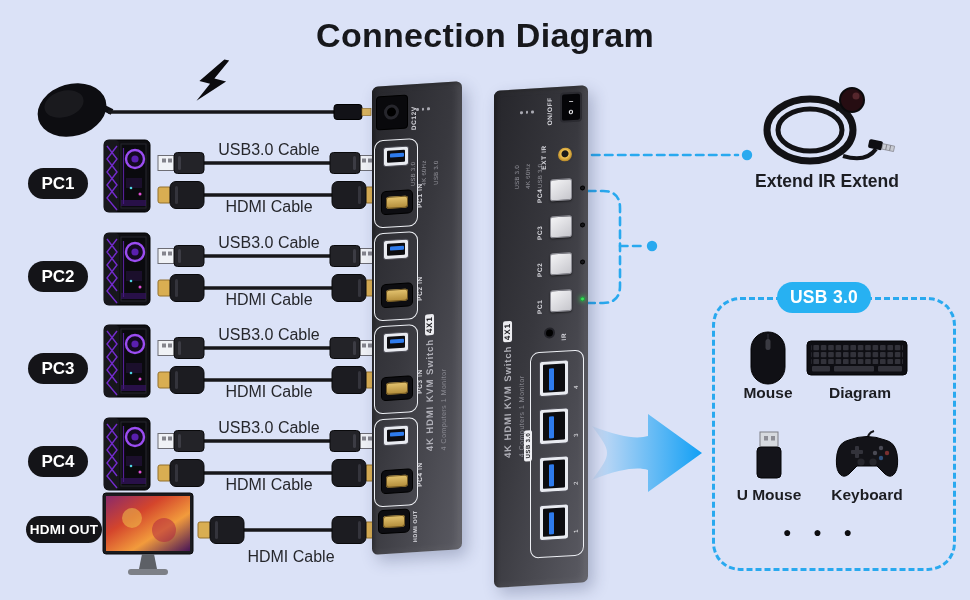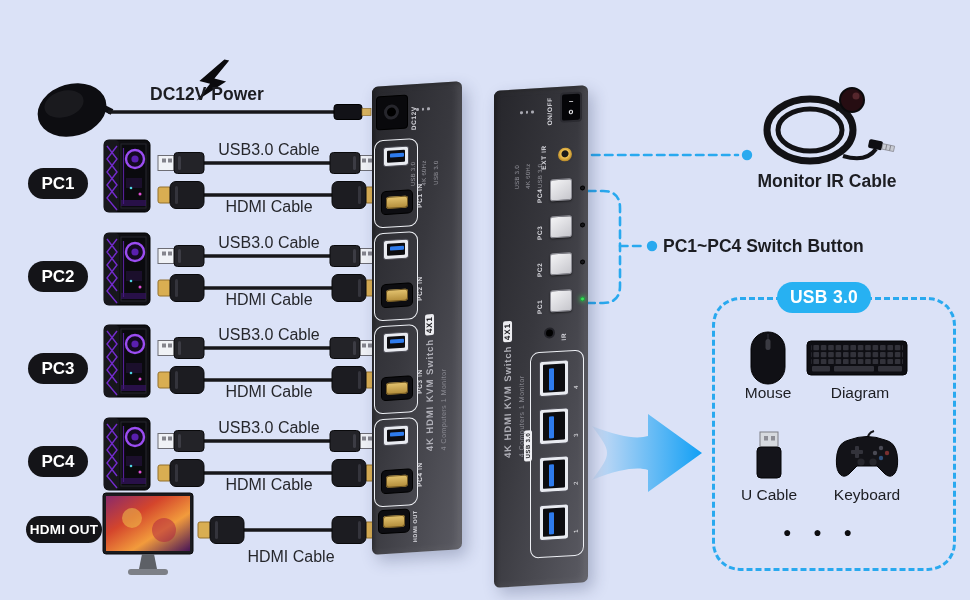--- a/index.html
+++ b/index.html
@@ -38,21 +38,21 @@
   .rocker{position:absolute;width:22px;height:30px;background:#050508;border:2px solid #2b2b31;border-radius:4px;color:#e8e8ec;
      display:flex;flex-direction:column;align-items:center;justify-content:space-between;font-size:8px;line-height:1;padding:4px 0;font-weight:700}
   .extir{position:absolute;width:18px;height:18px;border-radius:50%;border:2px solid #37373d;
      background:radial-gradient(circle at 50% 45%,#1a1a1a 0 3px,#f0c253 4px,#9c6d14 9px)}
   .irwin{position:absolute;width:11px;height:11px;border-radius:50%;background:#000;border:2px solid #222228}
   .ptag{position:absolute;writing-mode:vertical-rl;transform:rotate(180deg);font-size:6px;color:#e8e8ec;letter-spacing:.5px}
   .usbgrp-tag{position:absolute;writing-mode:vertical-rl;transform:rotate(180deg);background:#f0f0f4;color:#1c1c20;font-size:6px;font-weight:700;padding:3px 1px;border-radius:2px;letter-spacing:.4px}
   .usb-box{position:absolute;left:712px;top:297px;width:244px;height:274px;border:3px dashed #29a9ef;border-radius:28px}
   .usb-box-pill{position:absolute;left:777px;top:282px;width:94px;height:31px;background:#27b1f2;border-radius:16px;
      color:#fff;font-weight:800;font-size:17.5px;display:flex;align-items:center;justify-content:center;letter-spacing:.3px}
-  .box-label{position:absolute;text-align:center;font-weight:400;font-size:15.5px;color:#1c1d22}
+  .box-label{position:absolute;text-align:center;font-weight:700;font-size:15.5px;color:#1c1d22}
   .dots{position:absolute;left:752px;top:524px;width:140px;text-align:center;font-size:14px;letter-spacing:9px;color:#0d0d10}
   svg{display:block}
 </style>
 </head>
 <body>
 
 <div id="canvas">
 
   <svg width="0" height="0">
     <defs>
@@ -84,20 +84,21 @@
         <rect x="20" y="-7" width="3" height="14" rx="1.5" fill="#3c3c44"></rect>
       </g>
       <g id="hdmiP">
         <rect x="0" y="-8" width="13" height="16" rx="2" fill="#d9ae52" stroke="#93702c"></rect>
         <rect x="12" y="-13.5" width="34" height="27" rx="6" fill="#1c1c21" stroke="#09090b"></rect>
         <rect x="17" y="-9" width="3" height="18" rx="1.5" fill="#34343c"></rect>
       </g>
     </defs>
   </svg>
 
+  <div class="title">Connection Diagram</div>
 
   <svg class="abs" style="left:0;top:0" width="970" height="600">
 
     <g>
       <ellipse cx="72" cy="110" rx="35" ry="26" fill="#0d0d11" transform="rotate(-16 72 110)"></ellipse>
       <ellipse cx="64" cy="104" rx="20" ry="13" fill="#1b1b20" transform="rotate(-16 64 104)" opacity=".95"></ellipse>
       <path d="M104,108 q6,3 8,4" stroke="#0d0d11" stroke-width="6" fill="none"></path>
     </g>
     <path d="M108,112 L336,112" stroke="#17171a" stroke-width="3.6"></path>
     <g>
@@ -164,21 +165,20 @@
       <path d="M592,155 H738"></path>
       <path d="M588,191 h15 q17,0 17,17 v78 q0,17 -17,17 h-15"></path>
       <path d="M620,246 h24"></path>
     </g>
     <circle cx="747" cy="155" r="5.2" fill="#29a9ef"></circle>
     <circle cx="652" cy="246" r="5.2" fill="#29a9ef"></circle>
 
     <path d="M592,426 C622,438 638,439 648,436 L648,414 L702,453 L648,492 L648,470 C638,467 622,468 592,480 C612,453 612,453 592,426 Z" fill="url(#ag)"></path>
   </svg>
 
-  <div class="big-label" style="left:150px;top:84px">DC12V Power</div>
 
   <div class="pill pc-pill" style="left:28px;top:168px">PC1</div>
   <svg class="abs" style="left:98px;top:138px" width="58" height="78">
       <use href="#tower"></use>
     </svg>
   <div class="cable-label" style="left:184px;top:141px">USB3.0 Cable</div>
   <div class="cable-label" style="left:184px;top:198px">HDMI Cable</div>
 
   <div class="pill pc-pill" style="left:28px;top:261px">PC2</div>
   <svg class="abs" style="left:98px;top:231px" width="58" height="78">
@@ -353,22 +353,21 @@
       <div class="ptag" style="left:42px;top:160px;height:22px">1</div>
       <div class="usbgrp-tag" style="left:-7px;top:76px">USB 3.0</div>
     </div>
 
     <div class="brand" style="left:6px;top:128px;height:240px">
       <span>4K HDMI KVM Switch</span>&nbsp;<span class="badge">4X1</span>
       <span class="sub" style="display:block">4 Computers 1 Monitor</span>
     </div>
   </div>
 
-  <div class="big-label" style="left:737px;top:171px;width:180px;text-align:center">Monitor IR Cable</div>
-  <div class="big-label" style="left:663px;top:236px">PC1~PC4 Switch Button</div>
+  <div class="big-label" style="left:737px;top:171px;width:180px;text-align:center">Extend IR Extend</div>
 
   <div class="usb-box"></div>
   <div class="usb-box-pill">USB 3.0</div>
 
   <svg class="abs" style="left:748px;top:330px" width="40" height="56">
     <rect x="3" y="2" width="34" height="52" rx="17" fill="#101015" stroke="#030305"></rect>
     <path d="M20,4 v16" stroke="#26262e" stroke-width="1.5"></path>
     <rect x="17.5" y="9" width="5" height="11" rx="2.5" fill="#3a3a42"></rect>
   </svg>
   <svg class="abs" style="left:806px;top:338px" width="102" height="40">
@@ -392,17 +391,17 @@
     <path d="M16,12 q18,-7 36,0 q10,2 12,14 q2,13 -2,19 q-4,6 -10,1 l-8,-8 h-20 l-8,8 q-6,5 -10,-1 q-4,-6 -2,-19 q2,-12 12,-14 z" fill="#131318" stroke="#050507"></path>
     <rect x="18" y="22" width="12" height="4" rx="1" fill="#33333b"></rect>
       <rect x="22" y="18" width="4" height="12" rx="1" fill="#33333b"></rect>
     <circle cx="48" cy="20" r="2.2" fill="#4a4a54"></circle>
       <circle cx="54" cy="25" r="2.2" fill="#7a3030"></circle>
     <circle cx="48" cy="30" r="2.2" fill="#30507a"></circle>
       <circle cx="42" cy="25" r="2.2" fill="#4a4a54"></circle>
     <circle cx="28" cy="34" r="3.6" fill="#26262c"></circle>
       <circle cx="40" cy="34" r="3.6" fill="#26262c"></circle>
   </svg>
-  <div class="box-label" style="left:729px;top:486px;width:80px">U Cable</div>
+  <div class="box-label" style="left:729px;top:486px;width:80px">U Mouse</div>
   <div class="box-label" style="left:817px;top:486px;width:100px">Keyboard</div>
   <div class="dots">● ● ●</div>
 
 </div>
 
 </body></html>

